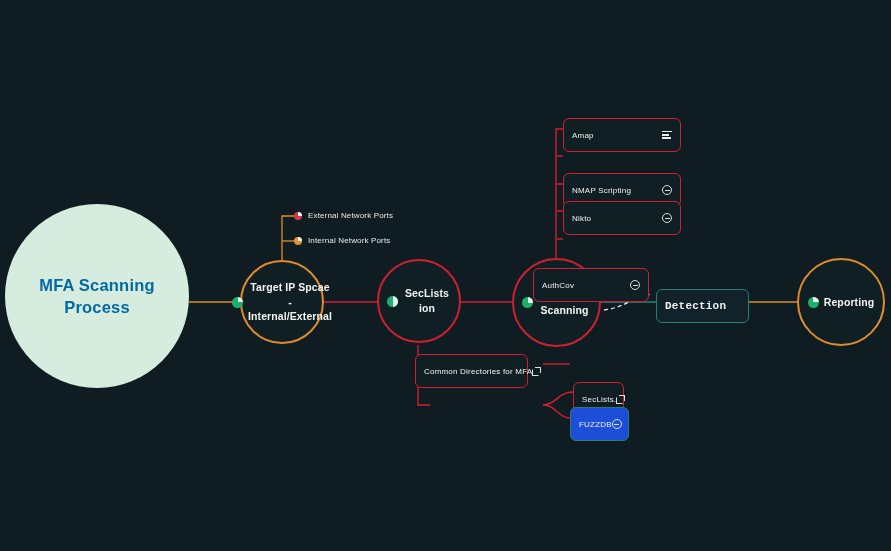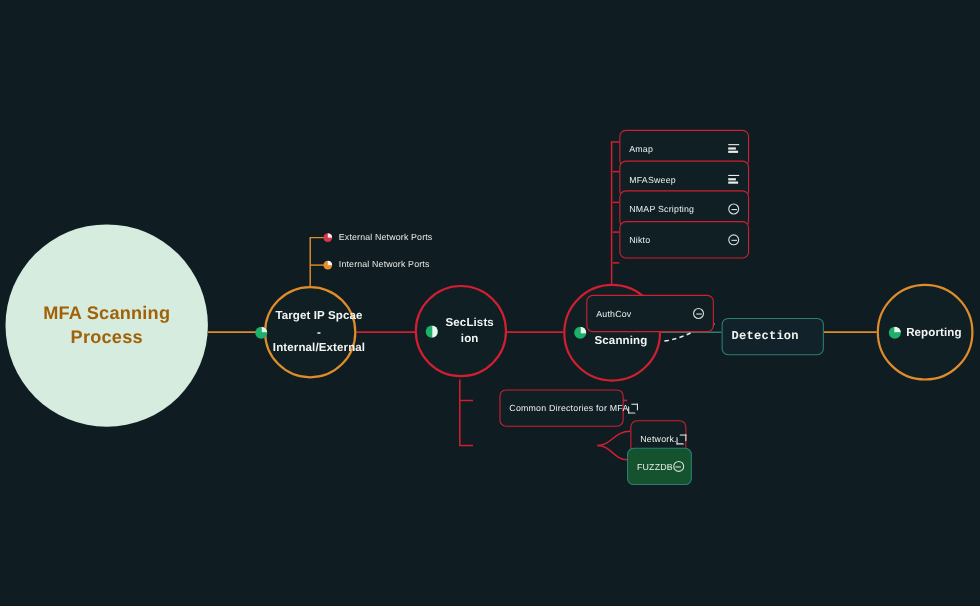--- a/index.html
+++ b/index.html
@@ -32,21 +32,21 @@
     height: 184px;
     border-radius: 50%;
     background: #d6ecdf;
     display: flex;
     align-items: center;
     justify-content: center;
     text-align: center;
     z-index: 4;
   }
   .root-node .root-label {
-    color: #a16207;
+    color: #0369a1;
     font-size: 16.5px;
     font-weight: bold;
     line-height: 1.35;
     letter-spacing: 0.2px;
     width: 130px;
   }
 
   
   .circle-node {
     position: absolute;
@@ -136,21 +136,21 @@
     z-index: 4;
   }
   .box-node .box-label {
     color: #eef1ef;
     font-size: 8px;
     letter-spacing: 0.2px;
     white-space: nowrap;
   }
   .box-node.teal {
     border-color: #2a7f72;
-    background: #14532d;
+    background: #1d4ed8;
   }
   .box-node.detection {
     border-color: #2a7f72;
     background: #12222a;
     justify-content: flex-start;
   }
   .box-node.detection .box-label {
     font-size: 11px;
     font-weight: bold;
     letter-spacing: 0.2px;
@@ -322,52 +322,44 @@
 
   <div class="box-node" style="left:563px; top:118px; width:118px; height:21px;">
     <span class="box-label">Amap</span>
     <span class="icon list-icon">
         <i></i>
         <i></i>
         <i></i>
       </span>
   </div>
 
-  <div class="box-node" style="left:563px; top:146px; width:118px; height:21px;">
-    <span class="box-label">MFASweep</span>
-    <span class="icon list-icon">
-        <i></i>
-        <i></i>
-        <i></i>
-      </span>
-  </div>
 
   <div class="box-node" style="left:563px; top:173px; width:118px; height:21px;">
     <span class="box-label">NMAP Scripting</span>
     <span class="icon minus-icon"></span>
   </div>
 
   <div class="box-node" style="left:563px; top:201px; width:118px; height:21px;">
     <span class="box-label">Nikto</span>
     <span class="icon minus-icon"></span>
   </div>
 
   <div class="box-node" style="left:533px; top:228px; width:116px; height:21px;margin-top:40px;">
     <span class="box-label">AuthCov</span>
     <span class="icon minus-icon"></span>
   </div>
 
-  <div class="box-node" style="left:454px; top:354px; width:113px; height:20px;">
+  <div class="box-node" style="left:415px; top:354px; width:113px; height:20px;">
     <span class="box-label">Common Directories for MFA</span>
     <span class="icon ext-icon"></span>
   </div>
 
 
   <div class="box-node" style="left:573px; top:382px; width:51px; height:20px;">
-    <span class="box-label">Network.</span>
+    <span class="box-label">SecLists.</span>
     <span class="icon ext-icon"></span>
   </div>
 
   <div class="box-node teal" style="left:570px; top:407px; width:59px; height:22px;">
     <span class="box-label">FUZZDB</span>
     <span class="icon minus-icon"></span>
   </div>
 
 </div>
 

